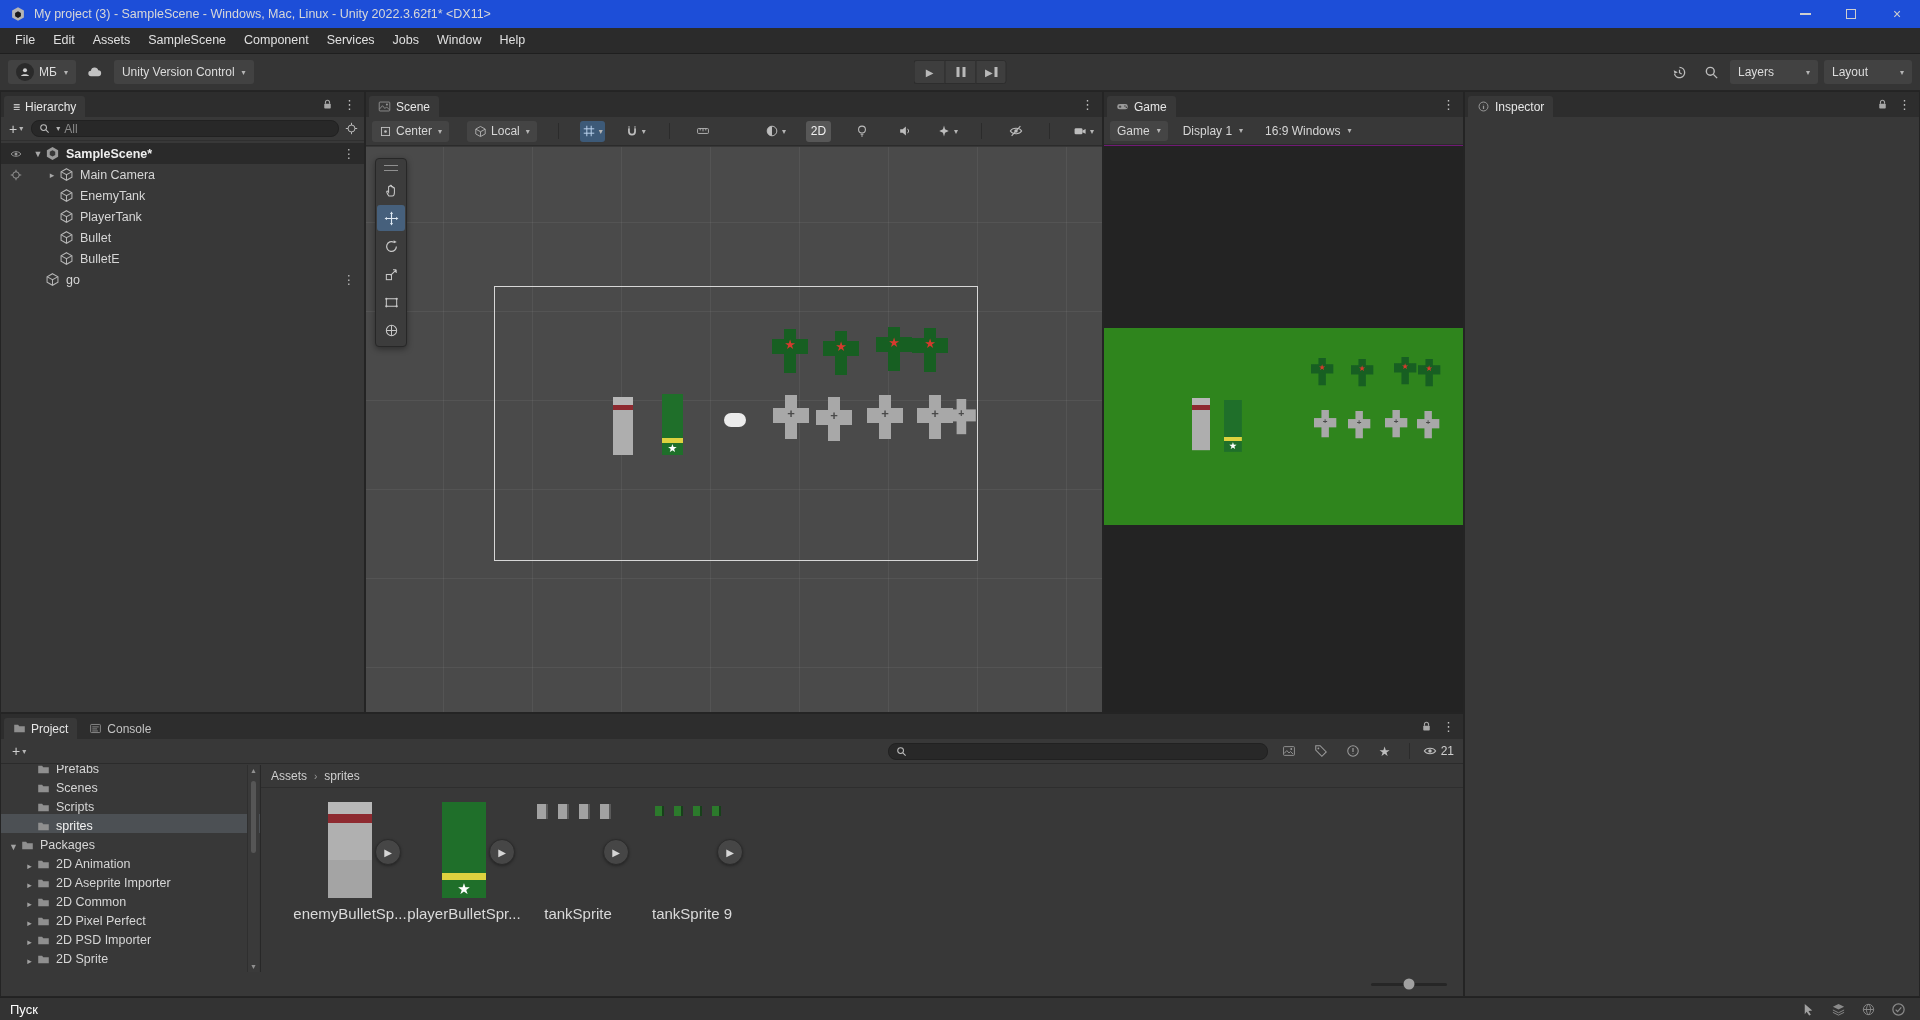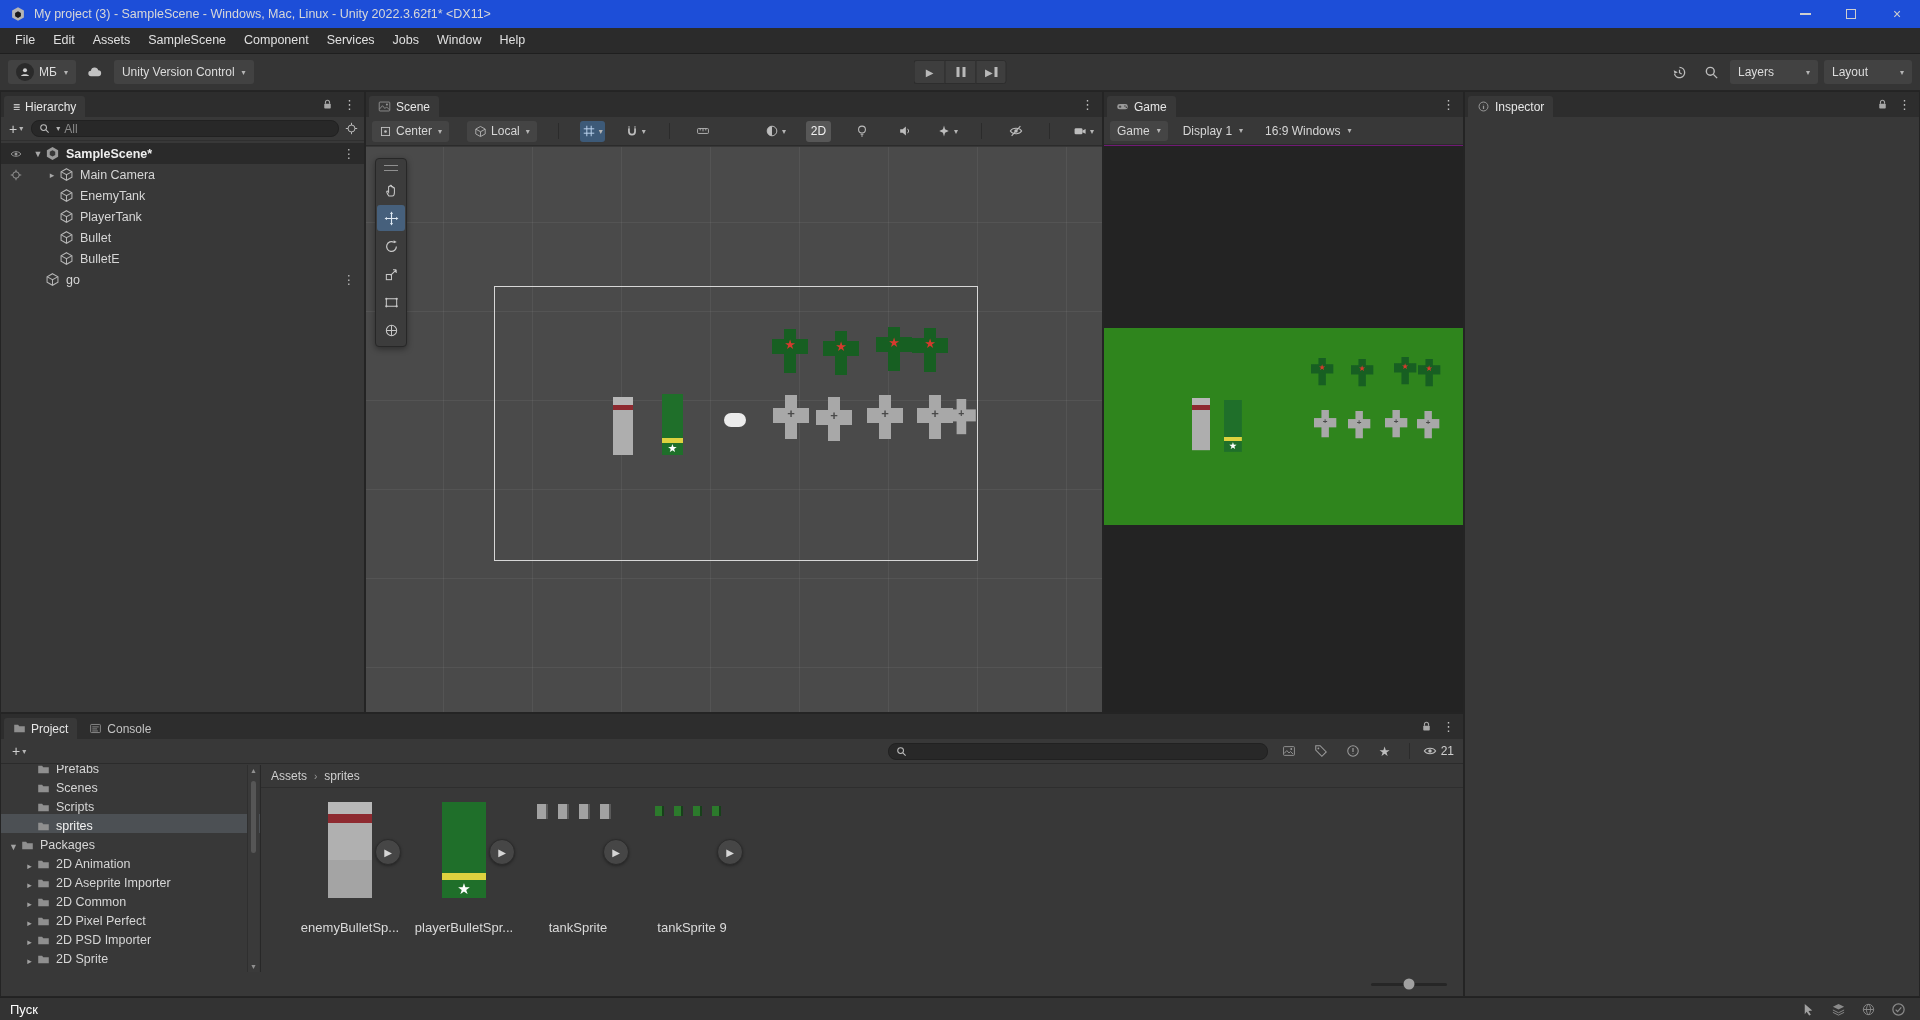--- a/index.html
+++ b/index.html
@@ -126,21 +126,21 @@
 .f-icon{margin-right:5px}
 .f-icon svg{width:15px;height:13px}
 .tree-scrollbar{position:absolute;right:1px;top:0;bottom:0;width:12px;background:#3a3a3a;border-left:1px solid #2f2f2f;display:flex;flex-direction:column;align-items:center;font-size:7px;color:#909090;justify-content:space-between;padding:2px 0}
 .tsb-thumb{position:absolute;left:3px;right:3px;top:16px;height:72px;background:#565656;border-radius:3px}
 .p-content{flex:1;position:relative}
 .breadcrumb{height:23px;display:flex;align-items:center;padding:0 10px;gap:7px;border-bottom:1px solid #2e2e2e;color:#cfcfcf}
 .crumb-sep{color:#9a9a9a;font-size:10px}
 .asset-grid{display:flex;gap:16px;padding:14px 0 0 40px}
 .asset-card{width:98px;display:flex;flex-direction:column;align-items:center;position:relative}
 .thumb-wrap{height:100px;width:100%;display:flex;align-items:flex-start;justify-content:center;position:relative}
-.asset-label{margin-top:18px;font-size:13px;color:#dadada;white-space:nowrap}
+.asset-label{margin-top:3px;font-size:15px;color:#dadada;white-space:nowrap}
 .play-badge{position:absolute;right:-2px;top:37px;width:26px;height:26px;border-radius:50%;background:#464646;border:1px solid #2b2b2b;color:#d6d6d6;display:flex;align-items:center;justify-content:center;font-size:10px;box-shadow:0 1px 3px rgba(0,0,0,.35)}
 .thumb{position:relative}
 .thumb-enemy-bullet{width:44px;height:96px;background:linear-gradient(to bottom,#b8b8b8 0%,#b8b8b8 13%,#8e2a30 13%,#8e2a30 22%,#b0b0b0 22%,#b0b0b0 60%,#a4a4a4 60%,#a4a4a4 100%)}
 .thumb-player-bullet{width:44px;height:96px;background:linear-gradient(to bottom,#1f6f2a 0%,#1f6f2a 74%,#ded23f 74%,#ded23f 81%,#1f6f2a 81%)}
 .thumb-player-bullet::after{content:"★";position:absolute;left:50%;bottom:2px;transform:translateX(-50%);color:#ffffff;font-size:15px;line-height:1}
 .thumb-tank-strip-gray{width:86px;height:96px}
 .thumb-tank-strip-gray::before{content:"";position:absolute;top:2px;left:2px;right:2px;height:15px;background:repeating-linear-gradient(90deg,#a2a2a2 0 9px,#5a5a5a 9px 11px,rgba(0,0,0,0) 11px 21px)}
 .thumb-tank-strip-green{width:86px;height:96px}
 .thumb-tank-strip-green::before{content:"";position:absolute;top:4px;left:6px;right:6px;height:10px;background:repeating-linear-gradient(90deg,#2c7a2c 0 7px,#17401a 7px 9px,rgba(0,0,0,0) 9px 19px)}
 .p-slider{position:absolute;left:0;right:0;bottom:0;height:24px;display:flex;align-items:center;justify-content:flex-end;padding-right:16px}

